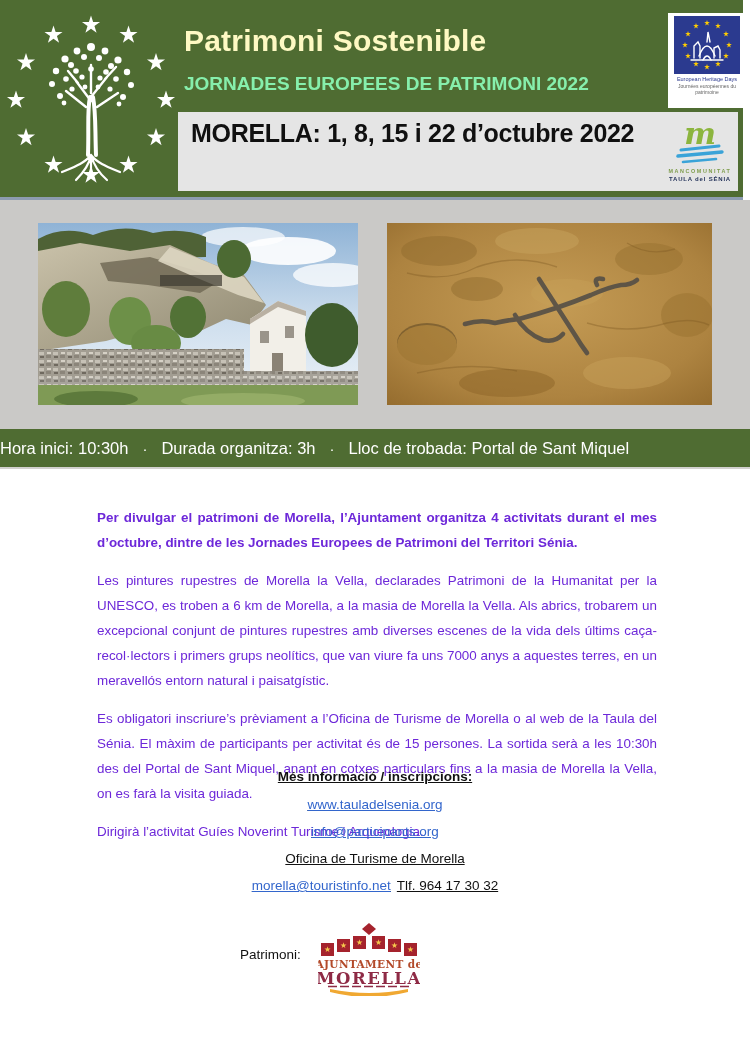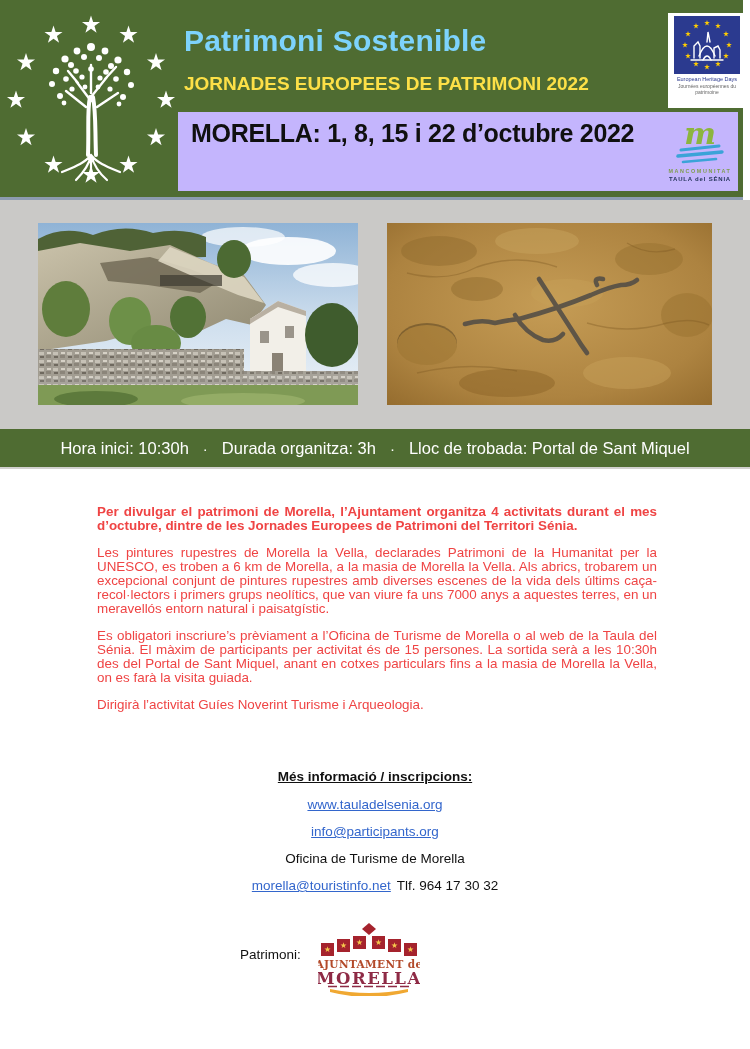--- a/index.html
+++ b/index.html
@@ -3,57 +3,57 @@
 <meta charset="utf-8">
 <style>
   html,body{margin:0;padding:0;background:#fff;}
   .page{position:relative;width:750px;height:1049px;background:#fff;overflow:hidden;
         font-family:"Liberation Sans",sans-serif;color:#1a1a1a;margin:0 auto;}
 
   
   .header{position:absolute;left:0;top:0;width:743px;height:197px;background:#4f6c32;
           border-bottom:3px solid #8d9cb0;}
   .tree-logo{position:absolute;left:6px;top:5px;}
-  .header-title{position:absolute;left:184px;top:24px;font-size:30px;font-weight:bold;color:#7dd3fc;letter-spacing:0.2px;}
-  .header-subtitle{position:absolute;left:184px;top:73px;font-size:19px;font-weight:bold;color:#fde047;}
+  .header-title{position:absolute;left:184px;top:24px;font-size:30px;font-weight:bold;color:#fef9c3;letter-spacing:0.2px;}
+  .header-subtitle{position:absolute;left:184px;top:73px;font-size:19px;font-weight:bold;color:#86efac;}
   .ehd{position:absolute;left:668px;top:13px;width:78px;height:95px;background:#fff;
        display:flex;flex-direction:column;align-items:center;padding-top:3px;box-sizing:border-box;}
   .ehd-cap1{font-size:5.5px;color:#2b3a8f;margin-top:2px;text-align:center;}
   .ehd-cap2{font-size:5px;color:#666;margin-top:1px;text-align:center;line-height:1.25;width:70px;}
 
-  .morella-box{position:absolute;left:178px;top:112px;width:560px;height:79px;background:#c4b5fd;box-sizing:border-box;
+  .morella-box{position:absolute;left:178px;top:112px;width:560px;height:79px;background:#e5e5e5;box-sizing:border-box;
                padding:7px 0 0 13px;}
   .morella-title{font-size:25px;font-weight:bold;color:#101010;letter-spacing:-0.3px;}
   .morella-subtitle{font-size:19px;font-weight:bold;color:#4c7029;margin-top:5px;}
   .taula-logo{position:absolute;right:5px;top:5px;}
 
   
   .photo-band{position:absolute;left:0;top:200px;width:750px;height:229px;background:#cac9c7;}
   .photo{position:absolute;top:23px;height:182px;}
   .photo.left{left:38px;width:320px;}
   .photo.right{left:387px;width:325px;}
   .photo svg{display:block;width:100%;height:100%;}
 
   
   .info-bar{position:absolute;left:0;top:429px;width:750px;height:38px;background:#4f6c32;
-            color:#fff;font-size:16.5px;display:flex;align-items:center;justify-content:center;
+            color:#fff;font-size:16.5px;display:flex;align-items:center;
             border-bottom:2px solid #d2d1cf;box-sizing:content-box;}
   .info-bar .seg{white-space:pre;}
   .info-bar b{font-weight:normal;}
   .info-bar .dot{margin:0 14px;font-size:15px;}
 
   
-  .body-text{position:absolute;left:97px;top:505px;width:560px;font-size:13.4px;line-height:14px;color:#ef4444;}
+  .body-text{position:absolute;left:97px;top:505px;width:560px;font-size:13.4px;line-height:25px;color:#6d28d9;}
   .body-text p{margin:0 0 13px 0;text-align:justify;}
   .body-text p.bold{font-weight:bold;}
   .body-text p.last{text-align:left;}
 
   .contact{position:absolute;left:0;top:769px;width:750px;text-align:center;font-size:13.5px;color:#111;}
   .contact .heading{font-weight:bold;margin-bottom:13px;text-decoration:underline;}
-  .contact .row{margin-bottom:12px;}
+  .contact .row{margin-bottom:12px;text-decoration:underline;}
   .contact a{color:#36c;text-decoration:underline;cursor:pointer;}
   .contact .phone{color:#111;margin-left:6px;}
 
   .organizer-label{position:absolute;left:240px;top:947px;font-size:13.5px;color:#111;}
   .ajuntament-logo{position:absolute;left:318px;top:922px;}
 </style>
 </head>
 <body>
 
 <svg width="0" height="0" style="position:absolute" aria-hidden="true">

